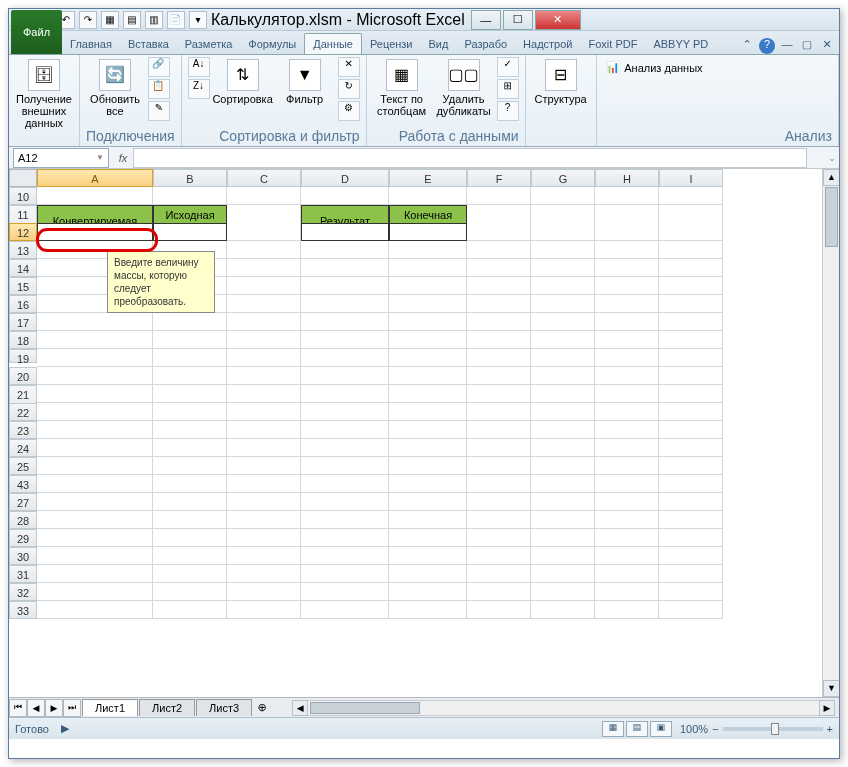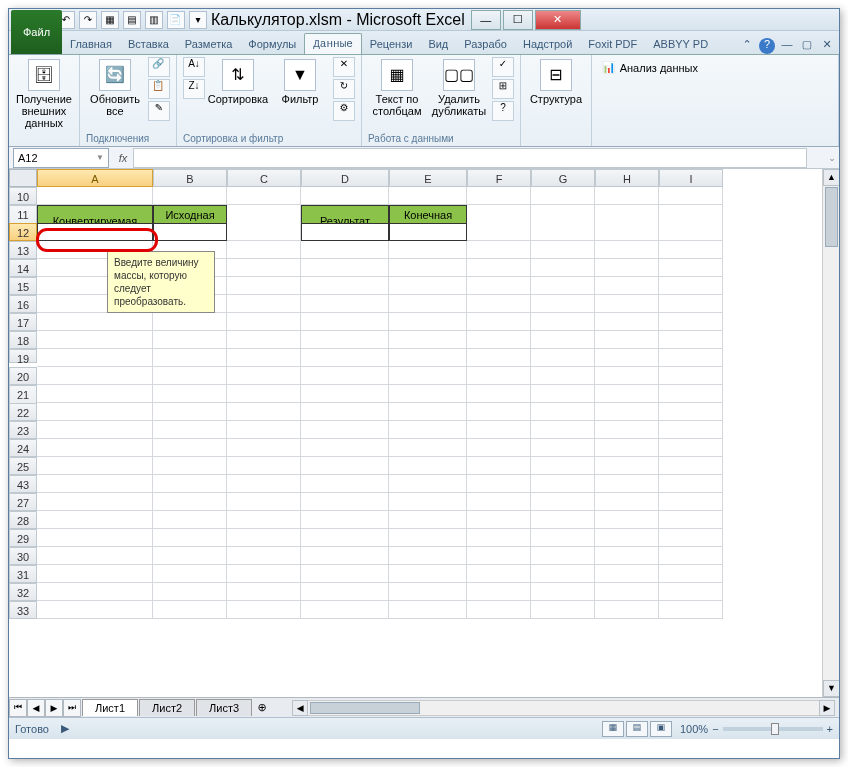--- a/index.html
+++ b/index.html
@@ -11,29 +11,29 @@
 .win-controls .close { background: linear-gradient(#e88,#c33); color: #fff; width: 46px; }
 
 
 .qat { height: 22px; background: linear-gradient(#e8f0f8,#d8e4ec); display: flex; align-items: center; padding: 0 4px; gap: 4px; border-bottom: 1px solid #b8c8d8; }
 .qat .q { width: 18px; height: 18px; background: #f8fafc; border: 1px solid #b0c0d0; font-size: 10px; text-align: center; line-height: 16px; cursor: pointer; }
 
 
 .tabs { height: 24px; background: linear-gradient(#e4ecf4,#d8e4ec); display: flex; align-items: flex-end; padding-left: 2px; font-size: 11px; border-bottom: 1px solid #8aa; }
 .tab-file { background: linear-gradient(#2a7a2a,#1e5e1e); color: #fff; padding: 16px 12px; border-radius: 2px 2px 0 0; cursor: pointer; }
 .tab { padding: 4px 8px; color: #3a5a7a; cursor: pointer; }
-.tab.active { background: #f4f8fb; border: 1px solid #8aa; border-bottom: none; border-radius: 2px 2px 0 0; font-family: Liberation Mono, monospace; }
+.tab.active { background: #f4f8fb; border: 1px solid #8aa; border-bottom: none; border-radius: 2px 2px 0 0; }
 .tabs .help-icons { margin-left: auto; display: flex; gap: 4px; padding-right: 4px; }
 .tabs .help-icons span { width: 16px; height: 16px; font-size: 11px; text-align: center; cursor: pointer; color: #3a5a7a; }
 
 
 .ribbon { height: 92px; background: linear-gradient(#f4f8fb,#e8f0f6); border-bottom: 1px solid #9ab; display: flex; font-size: 11px; }
 .group { border-right: 1px solid #c0d0dc; padding: 2px 6px; display: flex; flex-direction: column; }
 .group-body { flex: 1; display: flex; align-items: flex-start; gap: 4px; }
-.group-label { text-align: left; font-size: 10px; color: #5a7a9a; padding-top: 2px; }
+.group-label { text-align: right; font-size: 14px; color: #5a7a9a; padding-top: 2px; }
 .big-btn { display: flex; flex-direction: column; align-items: center; width: 58px; padding: 2px; cursor: pointer; text-align: center; line-height: 1.1; }
 .big-btn .ico { width: 32px; height: 32px; background: #fff; border: 1px solid #b0c0d0; margin-bottom: 2px; display: flex; align-items: center; justify-content: center; font-size: 16px; }
 .small-col { display: flex; flex-direction: column; gap: 2px; }
 .small-btn { width: 22px; height: 20px; background: #f8fafc; border: 1px solid #c0d0dc; font-size: 10px; text-align: center; cursor: pointer; }
 
 
 .fbar-row { height: 22px; display: flex; align-items: center; border-bottom: 1px solid #c0c8d0; background: #f0f4f8; }
 .namebox { width: 96px; height: 20px; border: 1px solid #9ab; background: #fff; margin: 0 4px; font-size: 11px; padding: 2px 4px; display: flex; align-items: center; }
 .namebox .dd { margin-left: auto; font-size: 8px; color: #888; }
 .fx { width: 20px; text-align: center; font-size: 11px; font-style: italic; color: #555; }
@@ -202,20 +202,21 @@
       </div>
       <div class="group-label">&nbsp;</div>
     </div>
     <div class="group" style="flex:1">
       <div class="group-body">
         <div style="padding:4px;cursor:pointer;display:flex;align-items:center;gap:4px">
           <span>📊</span>
           <span>Анализ данных</span>
         </div>
       </div>
+      <div class="group-label">Анализ</div>
     </div>
   </div>
 
   <div class="fbar-row">
     <div class="namebox">
       <span>A12</span>
       <span class="dd">▼</span>
     </div>
     <span class="fx">fx</span>
     <div class="fbar"></div>

